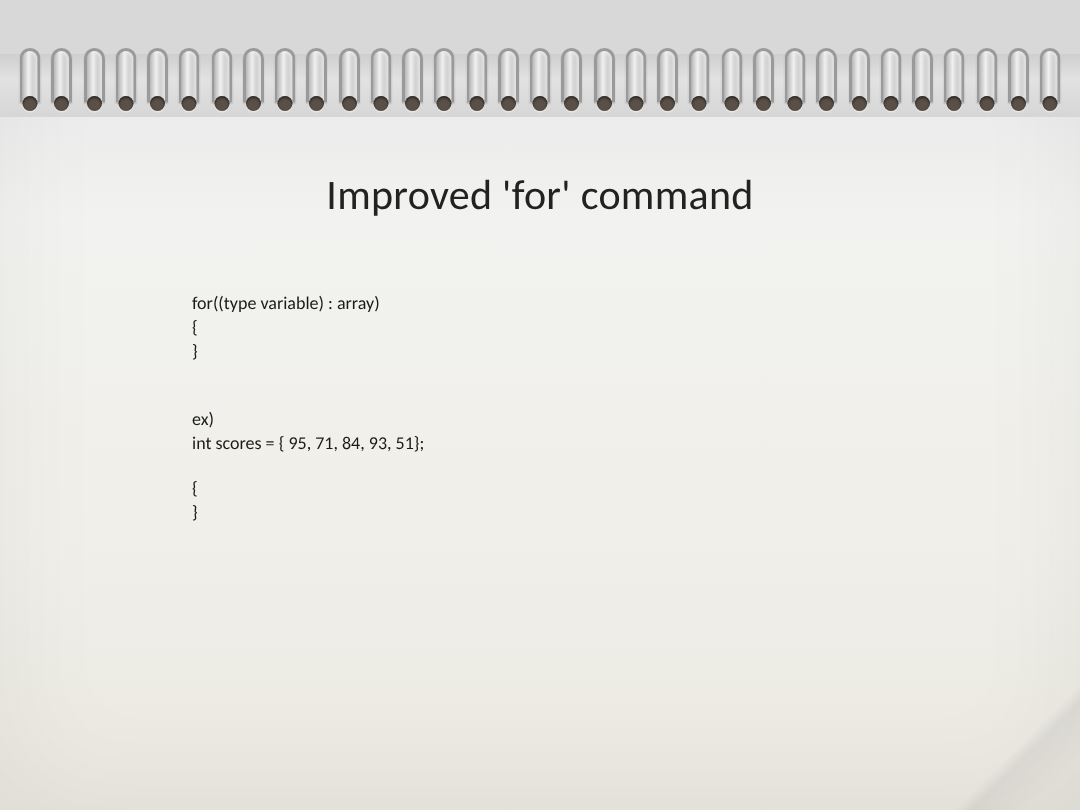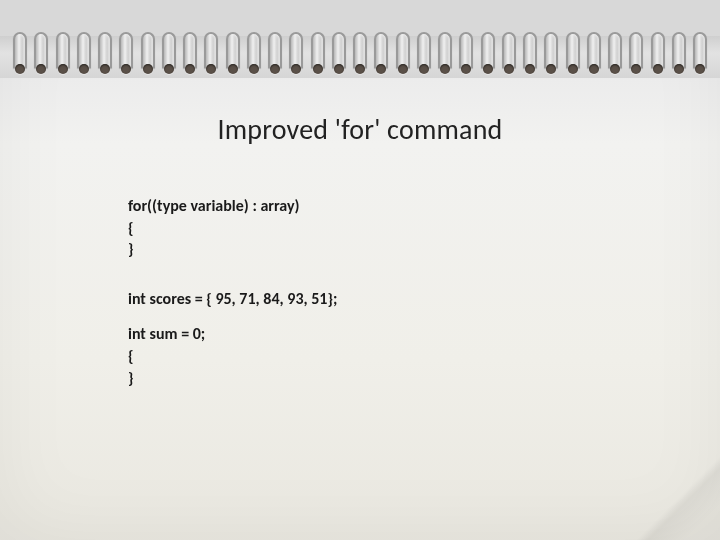--- a/index.html
+++ b/index.html
@@ -78,24 +78,24 @@
   .title {
     text-align: center;
     font-size: 28px;
     color: #222;
     font-weight: 400;
     margin-bottom: 48px;
     letter-spacing: 0.2px;
   }
   .code-block {
     margin-left: 88px;
-    font-size: 16px;
+    font-size: 12px;
     line-height: 1.35;
     color: #1a1a1a;
-    font-weight: 700;
+    font-weight: 400;
     font-family: Calibri, "Segoe UI", Arial, sans-serif;
   }
   .code-line { white-space: pre; }
   .indent { padding-left: 72px; }
   .gap { height: 28px; }
   .gap-sm { height: 14px; }
 </style>
 </head>
 <body>
 
@@ -240,22 +240,22 @@
 
     <div class="code-block">
       <div class="code-line">for((type variable) : array)</div>
       <div class="code-line">{</div>
       <div class="code-line">}</div>
     </div>
 
     <div class="gap"></div>
 
     <div class="code-block">
+      <div class="code-line">ex)</div>
       <div class="code-line">int scores = { 95, 71, 84, 93, 51};</div>
       <div class="gap-sm"></div>
-      <div class="code-line">int sum = 0;</div>
       <div class="code-line">{</div>
       <div class="code-line">}</div>
     </div>
   </div>
 
   <div class="page-curl"></div>
 </div>
 
 </body></html>

